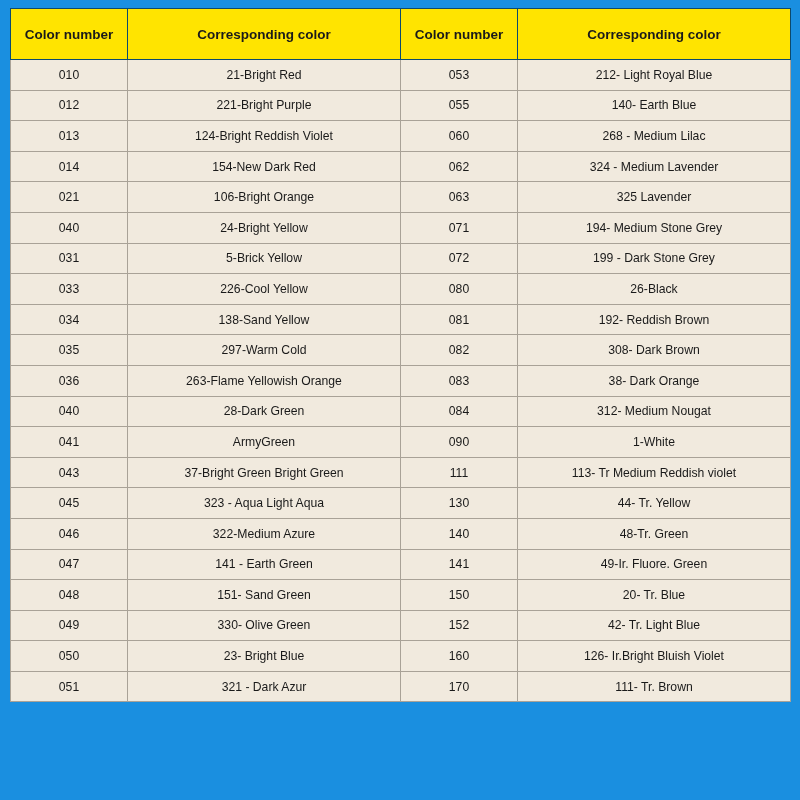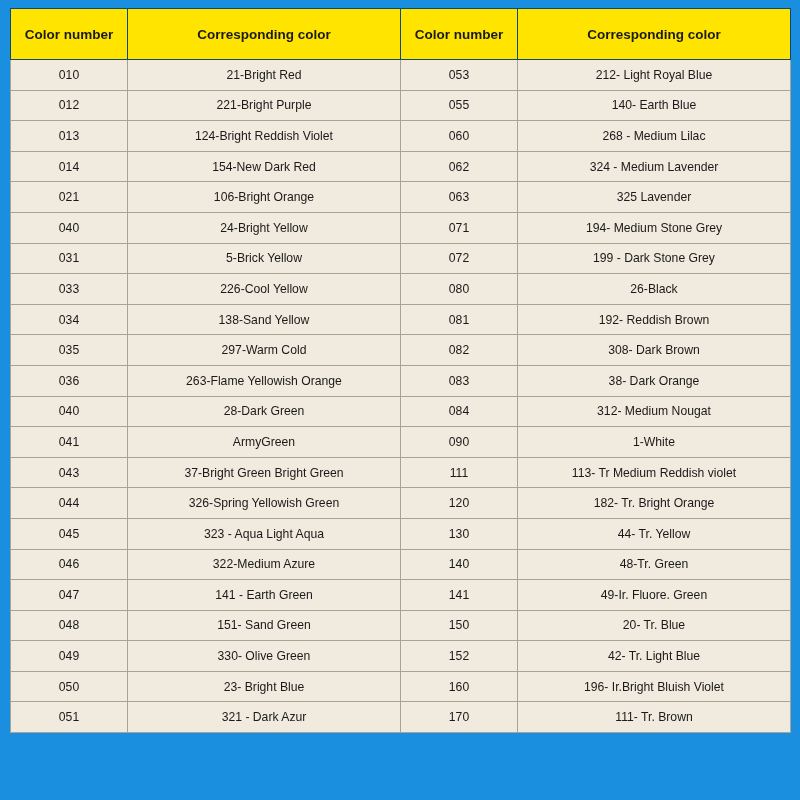--- a/index.html
+++ b/index.html
@@ -160,26 +160,20 @@
             <td class="num-cell">090</td>
             <td>1-White</td>
           </tr>
           <tr>
             <td class="num-cell">043</td>
             <td>37-Bright Green Bright Green</td>
             <td class="num-cell">111</td>
             <td>113- Tr Medium Reddish violet</td>
           </tr>
           <tr>
-            <td class="num-cell">044</td>
-            <td>326-Spring Yellowish Green</td>
-            <td class="num-cell">120</td>
-            <td>182- Tr. Bright Orange</td>
-          </tr>
-          <tr>
             <td class="num-cell">045</td>
             <td>323 - Aqua Light Aqua</td>
             <td class="num-cell">130</td>
             <td>44- Tr. Yellow</td>
           </tr>
           <tr>
             <td class="num-cell">046</td>
             <td>322-Medium Azure</td>
             <td class="num-cell">140</td>
             <td>48-Tr. Green</td>
@@ -199,21 +193,21 @@
           <tr>
             <td class="num-cell">049</td>
             <td>330- Olive Green</td>
             <td class="num-cell">152</td>
             <td>42- Tr. Light Blue</td>
           </tr>
           <tr>
             <td class="num-cell">050</td>
             <td>23- Bright Blue</td>
             <td class="num-cell">160</td>
-            <td>196- Ir.Bright Bluish Violet</td>
+            <td>126- Ir.Bright Bluish Violet</td>
           </tr>
           <tr>
             <td class="num-cell">051</td>
             <td>321 - Dark Azur</td>
             <td class="num-cell">170</td>
             <td>111- Tr. Brown</td>
           </tr>
         </tbody>
     </table>
   </div>

